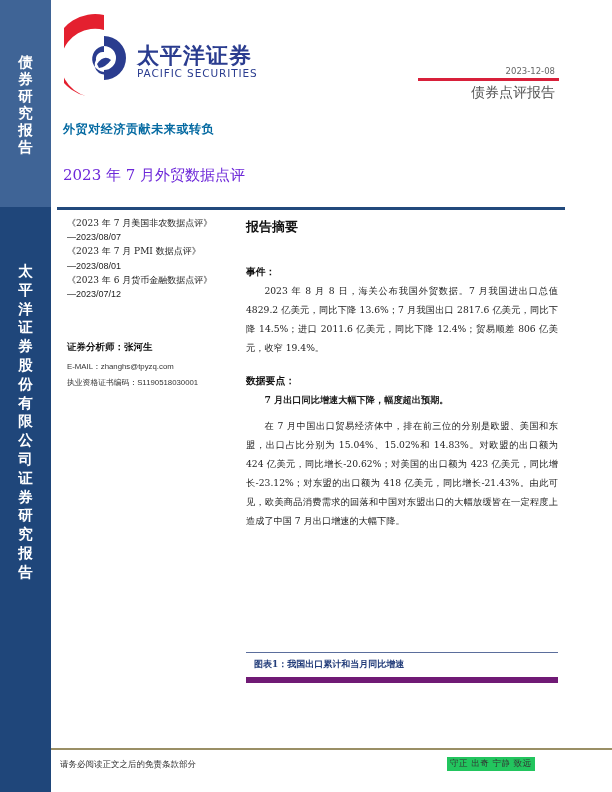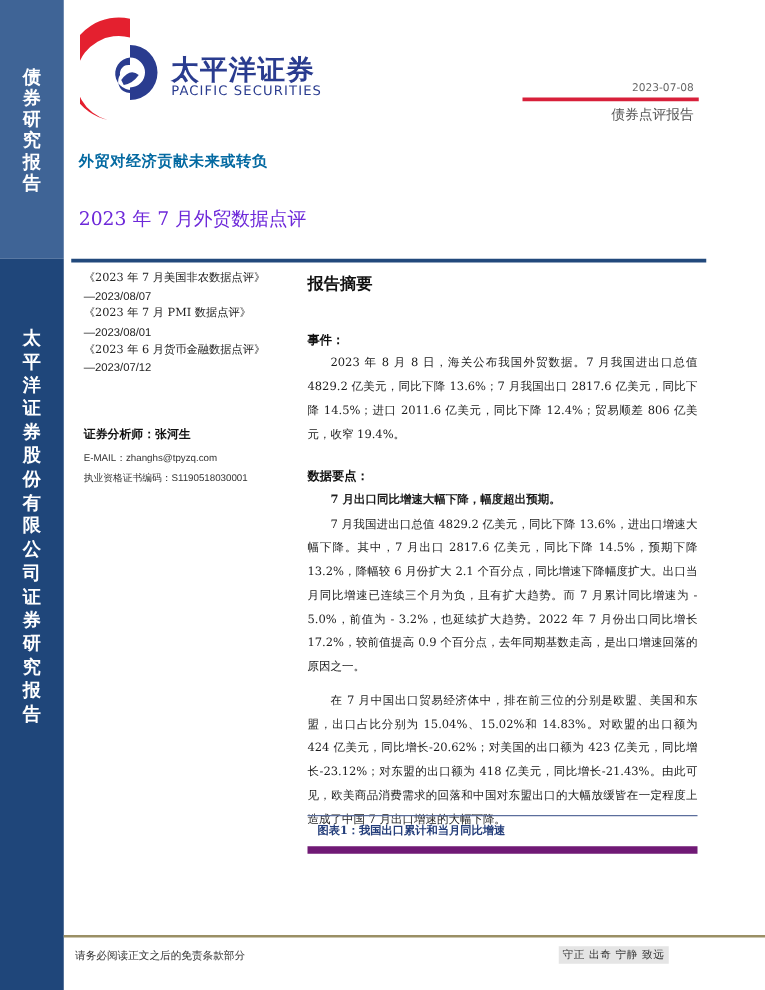--- a/index.html
+++ b/index.html
@@ -42,21 +42,21 @@
     .date {
       position: absolute; right: 57px; top: 66px;
       font-family: "DejaVu Sans", sans-serif; font-size: 8.5px; color: #666;
     }
     .red-rule {
       position: absolute; left: 418px; top: 78px; width: 141px; height: 3px;
       background: #d8203a;
     }
     .report-type {
       position: absolute; right: 57px; top: 84px;
-      font-family: Liberation Sans, sans-serif; font-size: 11px; color: #555;
+      font-family: Liberation Sans, sans-serif; font-size: 14px; color: #555;
     }
 
     .title {
       position: absolute; left: 63px; top: 121px;
       font-size: 12px; font-weight: bold; letter-spacing: 0.6px; color: #0369a1;
     }
     .subtitle {
       position: absolute; left: 63px; top: 166px;
       font-size: 15px; color: #6d28d9;
     }
@@ -101,21 +101,21 @@
     .footer-rule {
       position: absolute; left: 51px; top: 748px; width: 561px; height: 2px;
       background: #9a8f65;
     }
     .footer-left {
       position: absolute; left: 60px; top: 759px;
       font-size: 8.5px; color: #333;
     }
     .footer-right {
       position: absolute; left: 447px; top: 757px; padding: 1px 3px;
-      background: #e5e5e5; font-size: 8.5px; color: #333; letter-spacing: 0.5px;
+      background: #22c55e; font-size: 8.5px; color: #333; letter-spacing: 0.5px;
     }
   </style>
 </head>
 <body>
 
 <div class="sidebar-top"></div>
 <div class="sidebar-bottom"></div>
 <div class="vtext vtext-top">
   <span>债</span>
     <span>券</span>
@@ -146,21 +146,21 @@
 
 <svg class="logo" viewBox="0 0 66 88">
   <path d="M40 3 A40 40 0 0 0 22 84 A34 34 0 0 1 40 18 Z" fill="#e4202f"></path>
   <path d="M40 24 A22 22 0 0 1 40 68 L40 58 A12 12 0 0 0 40 34 Z" fill="#2a3c8f"></path>
   <path d="M40 34 A13 13 0 1 0 48 58 A9 9 0 0 1 32 48 A7 7 0 0 1 40 40 Z" fill="#2a3c8f"></path>
   <path d="M33 52 Q40 42 47 48 Q42 55 35 56 Z" fill="#2a3c8f"></path>
 </svg>
 <div class="logo-cn">太平洋证券</div>
 <div class="logo-en">PACIFIC SECURITIES</div>
 
-<div class="date">2023-07-08</div>
+<div class="date">2023-12-08</div>
 <div class="red-rule"></div>
 <div class="report-type">债券点评报告</div>
 
 <div class="title">外贸对经济贡献未来或转负</div>
 <div class="subtitle">2023 年 7 月外贸数据点评</div>
 <div class="blue-rule"></div>
 
 <div class="left-col">
   <div>《2023 年 7 月美国非农数据点评》</div>
   <div class="num">—2023/08/07</div>
@@ -175,21 +175,20 @@
   <div class="line">E-MAIL：zhanghs@tpyzq.com</div>
   <div class="line">执业资格证书编码：S1190518030001</div>
 </div>
 
 <div class="right-col">
   <div class="sec-title">报告摘要</div>
   <div class="sub-head">事件：</div>
   <p class="para">2023 年 8 月 8 日，海关公布我国外贸数据。7 月我国进出口总值 4829.2 亿美元，同比下降 13.6%；7 月我国出口 2817.6 亿美元，同比下降 14.5%；进口 2011.6 亿美元，同比下降 12.4%；贸易顺差 806 亿美元，收窄 19.4%。</p>
   <div class="sub-head2">数据要点：</div>
   <div class="key-point">7 月出口同比增速大幅下降，幅度超出预期。</div>
-  <p class="para">7 月我国进出口总值 4829.2 亿美元，同比下降 13.6%，进出口增速大幅下降。其中，7 月出口 2817.6 亿美元，同比下降 14.5%，预期下降 13.2%，降幅较 6 月份扩大 2.1 个百分点，同比增速下降幅度扩大。出口当月同比增速已连续三个月为负，且有扩大趋势。而 7 月累计同比增速为 - 5.0%，前值为 - 3.2%，也延续扩大趋势。2022 年 7 月份出口同比增长 17.2%，较前值提高 0.9 个百分点，去年同期基数走高，是出口增速回落的原因之一。</p>
   <p class="para" style="margin-top:8px">在 7 月中国出口贸易经济体中，排在前三位的分别是欧盟、美国和东盟，出口占比分别为 15.04%、15.02%和 14.83%。对欧盟的出口额为 424 亿美元，同比增长-20.62%；对美国的出口额为 423 亿美元，同比增长-23.12%；对东盟的出口额为 418 亿美元，同比增长-21.43%。由此可见，欧美商品消费需求的回落和中国对东盟出口的大幅放缓皆在一定程度上造成了中国 7 月出口增速的大幅下降。</p>
 </div>
 
 <div class="chart-caption-box">
   <div class="chart-caption">图表1：我国出口累计和当月同比增速</div>
 </div>
 
 <div class="footer-rule"></div>
 <div class="footer-left">请务必阅读正文之后的免责条款部分</div>
 <div class="footer-right">守正 出奇 宁静 致远</div>

